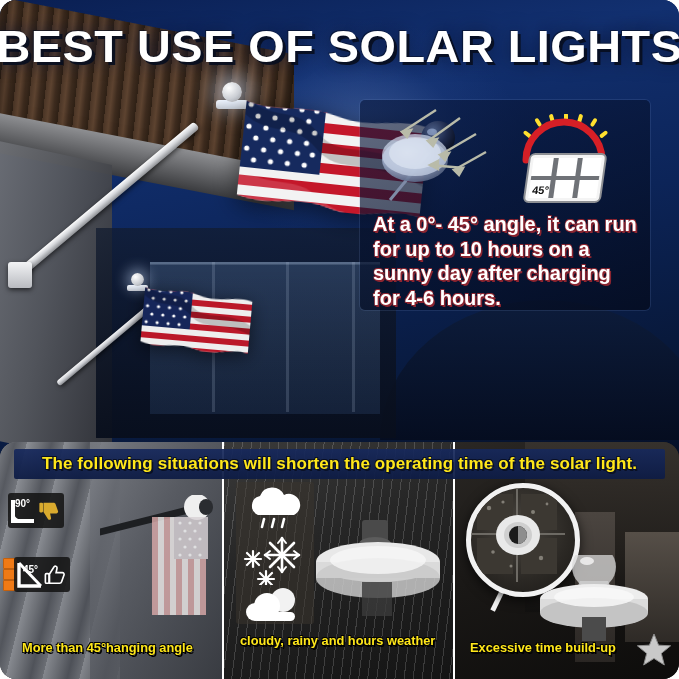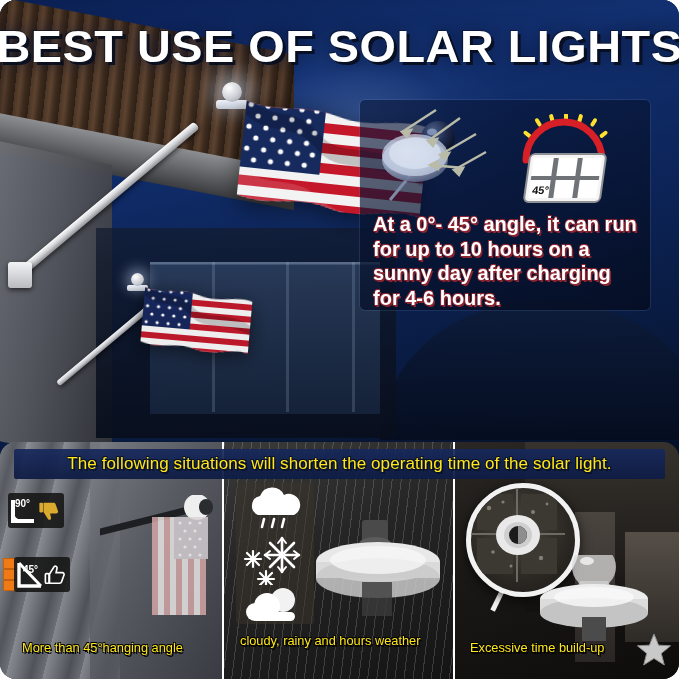--- a/index.html
+++ b/index.html
@@ -101,27 +101,27 @@
   .bp2{left:224px;width:229px;
       background:linear-gradient(160deg,#3a3a3a 0%,#262626 40%,#141414 100%);}
   .bp3{left:455px;width:224px;
       background:linear-gradient(160deg,#2a2724 0%,#1a1816 45%,#0d0c0b 100%);}
   .divider{position:absolute;top:0;width:2px;height:237px;background:#ffffff;}
 
   
   .banner{position:absolute;left:14px;top:449px;width:651px;height:30px;
       background:linear-gradient(180deg,rgba(22,40,92,.92) 0%,rgba(14,28,68,.95) 100%);
       display:flex;align-items:center;justify-content:center;border-radius:2px;}
-  .banner span{font-size:17px;font-weight:normal;color:#ffe71a;letter-spacing:.1px;
+  .banner span{font-size:17px;font-weight:bold;color:#ffe71a;letter-spacing:.1px;
       font-family:"Liberation Sans Narrow","Liberation Sans",sans-serif;
       text-shadow:1.6px 1.6px 0 #0a1024,-0.8px -0.8px 0 #0a1024,
                   0.8px -0.8px 0 #0a1024,-0.8px 0.8px 0 #0a1024;}
 
   
-  .caption{position:absolute;font-size:12.8px;line-height:15px;font-weight:normal;color:#ffe71a;
+  .caption{position:absolute;font-size:12.8px;line-height:15px;font-weight:bold;color:#ffe71a;
       font-family:"Liberation Sans Narrow","Liberation Sans",sans-serif;
       text-shadow:1.5px 1.5px 0 #000,-0.7px -0.7px 0 #000,
                   0.7px -0.7px 0 #000,-0.7px 0.7px 0 #000;}
   .cap1{left:22px;top:640px;}
   .cap2{left:240px;top:633px;width:200px;}
   .cap3{left:470px;top:640px;}
 
   
   .badge{position:absolute;background:rgba(20,20,20,.88);border-radius:3px;
       display:flex;align-items:center;}

